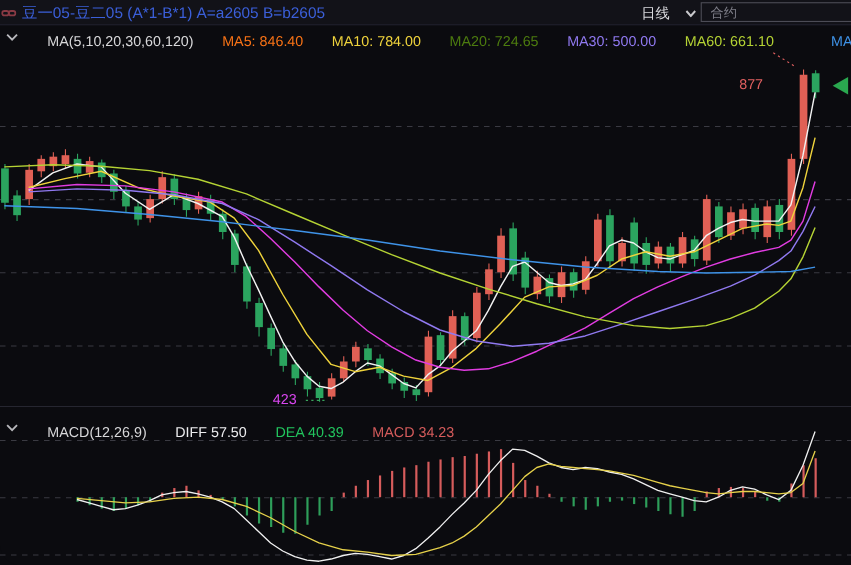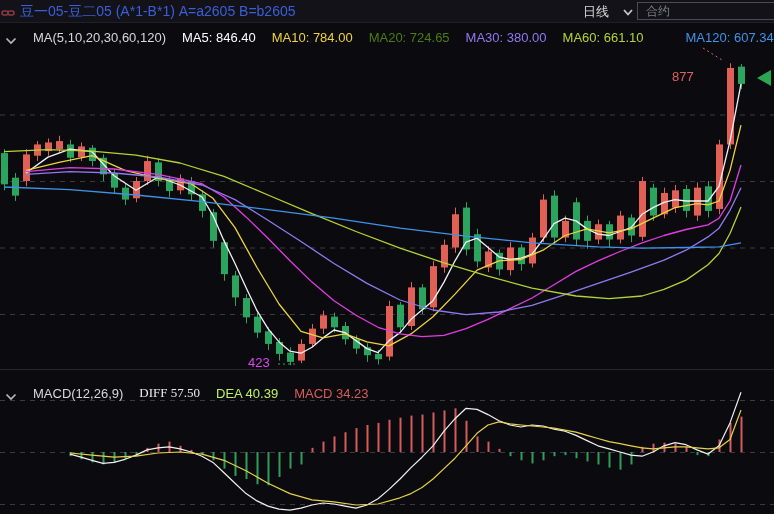--- a/index.html
+++ b/index.html
@@ -8,21 +8,21 @@
   #chart-svg{position:absolute;left:0;top:0;z-index:1;}
   .topbar{position:absolute;left:0;top:0;width:774px;height:22px;background:#121218;
     border-bottom:1px solid #20202c;z-index:3;}
   .link-ic{position:absolute;left:1px;top:5px;}
   .title{position:absolute;left:20px;top:3px;font-size:14px;color:#3b5fd9;white-space:nowrap;}
   .period{position:absolute;left:583px;top:3px;display:flex;align-items:center;gap:14px;
     color:#d8d8dc;font-size:13px;cursor:pointer;}
   .contract-input{position:absolute;left:637px;top:2px;width:126px;height:14px;background:transparent;
     border:1px solid #4c4c56;color:#cfcfd4;font-size:12px;padding:1px 4px 1px 8px;outline:none;}
   .contract-input::placeholder{color:#7e7e88;}
-  .ind-row{position:absolute;left:0;width:774px;display:flex;align-items:flex-end;gap:16px;
+  .ind-row{position:absolute;left:0;width:774px;display:flex;align-items:flex-start;gap:26px;
     font-size:13px;color:#d8d8da;z-index:2;white-space:nowrap;}
   #ma-row{top:30px;}
   #macd-row{top:375px;margin-top:10px;}
   .chev{margin-left:5px;display:flex;align-items:center;cursor:pointer;}
   .ind-val{font-size:13px;}
   .price-label{position:absolute;z-index:2;font-size:13px;}
 </style>
 </head>
 <body>
 
@@ -277,36 +277,36 @@
     <input class="contract-input" placeholder="合约" style="">
   </div>
 
   <div class="ind-row" id="ma-row">
     <span class="chev">
       <svg width="12" height="8" viewBox="0 0 12 8">
           <polyline points="1.5,1.5 6,6 10.5,1.5" fill="none" stroke="#b8b8bc" stroke-width="1.7"></polyline>
         </svg>
     </span>
     <span>MA(5,10,20,30,60,120)</span>
-    <span class="ind-val" style="color: #ffffff;">MA5: 846.40</span>
+    <span class="ind-val" style="color: #f97316;">MA5: 846.40</span>
     <span class="ind-val" style="color: rgb(239, 211, 60);">MA10: 784.00</span>
     <span class="ind-val" style="color: #4d7c0f;">MA20: 724.65</span>
-    <span class="ind-val" style="color: rgb(144, 121, 240);">MA30: 380.00</span>
+    <span class="ind-val" style="color: rgb(144, 121, 240);">MA30: 500.00</span>
     <span class="ind-val" style="color: rgb(181, 211, 52);">MA60: 661.10</span>
     <span class="ind-val" style="color: rgb(63, 147, 232); margin-left: 26px;">MA120: 607.34</span>
   </div>
 
   <div class="ind-row" id="macd-row">
     <span class="chev">
       <svg width="12" height="8" viewBox="0 0 12 8">
           <polyline points="1.5,1.5 6,6 10.5,1.5" fill="none" stroke="#b8b8bc" stroke-width="1.7"></polyline>
         </svg>
     </span>
     <span>MACD(12,26,9)</span>
-    <span class="ind-val" style="color: rgb(236, 236, 238); font-family: Liberation Serif, serif;">DIFF 57.50</span>
-    <span class="ind-val" style="color: #bef264;">DEA 40.39</span>
+    <span class="ind-val" style="color: rgb(236, 236, 238);">DIFF 57.50</span>
+    <span class="ind-val" style="color: #22c55e;">DEA 40.39</span>
     <span class="ind-val" style="color: rgb(214, 92, 92);">MACD 34.23</span>
   </div>
 
   <div class="price-label" id="ann-0" style="left: 672px; top: 39px; color: rgb(224, 96, 96); margin-top: 30px;">877</div>
   <div class="price-label" id="ann-1" style="left: 248px; top: 355px; color: #d946ef;">423</div>
 
 </div>
 
 </body></html>

